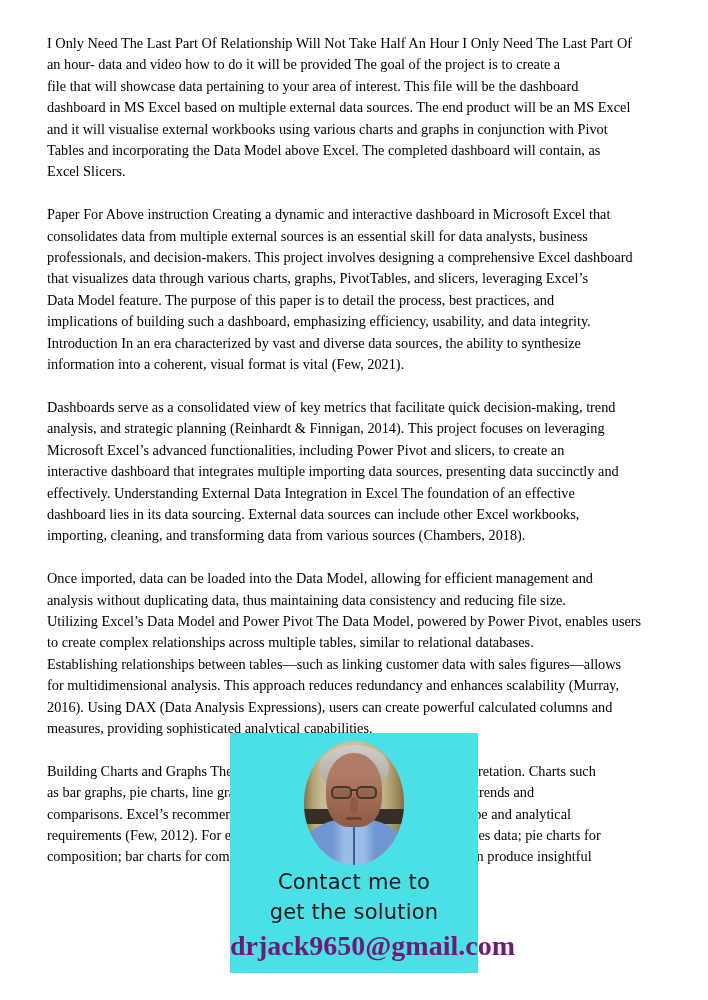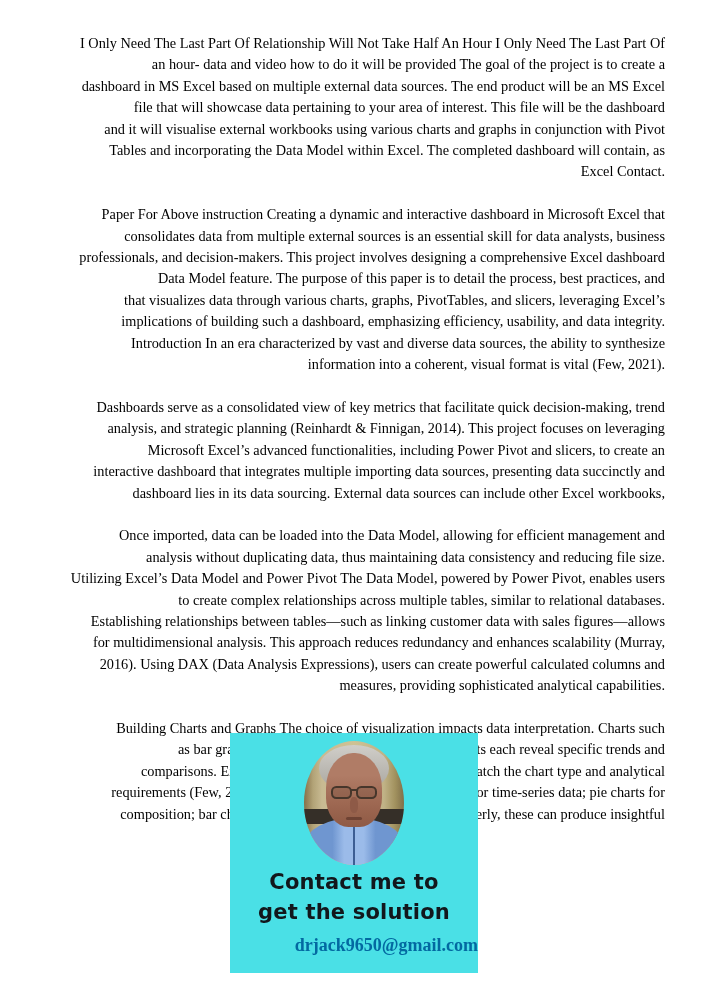--- a/index.html
+++ b/index.html
@@ -12,21 +12,21 @@
   }
   
   .doc {
     position: absolute;
     left: 47px; top: 33px;
     width: 618px;
     font-size: 14.3px;
     color: #000000;
   }
   .para { margin: 0 0 21.4px 0; }
-  .line { line-height: 21.4px; white-space: pre; text-align: right; }
+  .line { line-height: 21.4px; white-space: pre; }
 
   
   .card {
     position: absolute;
     left: 230px; top: 733px;
     width: 248px; height: 240px;
     background: #4AE0E6;
     text-align: center;
   }
   .photo {
@@ -64,65 +64,67 @@
     border-radius: 25% / 40%;
     background: rgba(90, 65, 50, 0.22);
   }
   .bridge { left: 46%; top: 39%; width: 8%; height: 2px; background: #46362b; }
   .nose  { left: 46%; top: 45%; width: 8%; height: 13%; background: #8e5a47; border-radius: 40%; }
   .mouth { left: 42%; top: 61%; width: 16%; height: 2.5%; background: #6e4233; border-radius: 2px; }
 
   .heading {
     margin-top: 2px;
     font-family: "DejaVu Sans", sans-serif;
-    font-weight: 700;
+    font-weight: 400;
     font-size: 21px;
     line-height: 30px;
     letter-spacing: 0.2px;
     color: #12171c;
   }
   .email {
     margin-top: 6px;
     font-family: "Liberation Serif", serif;
     font-weight: 700;
-    font-size: 18px;
+    font-size: 28px;
     line-height: 25px;
-    color: #0369a1;
+    color: #701a75;
     text-align: right;
   }
 </style>
 </head>
 <body style="background: rgb(255, 255, 255);">
 
 <div class="doc" id="doc" style="color: rgb(0, 0, 0);">
     <div class="para">
       <div class="line">I Only Need The Last Part Of Relationship Will Not Take Half An Hour I Only Need The Last Part Of</div>
       <div class="line">an hour- data and video how to do it will be provided The goal of the project is to create a</div>
+      <div class="line">file that will showcase data pertaining to your area of interest. This file will be the dashboard</div>
       <div class="line">dashboard in MS Excel based on multiple external data sources. The end product will be an MS Excel</div>
-      <div class="line">file that will showcase data pertaining to your area of interest. This file will be the dashboard</div>
       <div class="line">and it will visualise external workbooks using various charts and graphs in conjunction with Pivot</div>
-      <div class="line">Tables and incorporating the Data Model within Excel. The completed dashboard will contain, as</div>
-      <div class="line">Excel Contact.</div>
+      <div class="line">Tables and incorporating the Data Model above Excel. The completed dashboard will contain, as</div>
+      <div class="line">Excel Slicers.</div>
     </div>
     <div class="para">
       <div class="line">Paper For Above instruction Creating a dynamic and interactive dashboard in Microsoft Excel that</div>
       <div class="line">consolidates data from multiple external sources is an essential skill for data analysts, business</div>
       <div class="line">professionals, and decision-makers. This project involves designing a comprehensive Excel dashboard</div>
+      <div class="line">that visualizes data through various charts, graphs, PivotTables, and slicers, leveraging Excel’s</div>
       <div class="line">Data Model feature. The purpose of this paper is to detail the process, best practices, and</div>
-      <div class="line">that visualizes data through various charts, graphs, PivotTables, and slicers, leveraging Excel’s</div>
       <div class="line">implications of building such a dashboard, emphasizing efficiency, usability, and data integrity.</div>
       <div class="line">Introduction In an era characterized by vast and diverse data sources, the ability to synthesize</div>
       <div class="line">information into a coherent, visual format is vital (Few, 2021).</div>
     </div>
     <div class="para">
       <div class="line">Dashboards serve as a consolidated view of key metrics that facilitate quick decision-making, trend</div>
       <div class="line">analysis, and strategic planning (Reinhardt &amp; Finnigan, 2014). This project focuses on leveraging</div>
       <div class="line">Microsoft Excel’s advanced functionalities, including Power Pivot and slicers, to create an</div>
       <div class="line">interactive dashboard that integrates multiple importing data sources, presenting data succinctly and</div>
+      <div class="line">effectively. Understanding External Data Integration in Excel The foundation of an effective</div>
       <div class="line">dashboard lies in its data sourcing. External data sources can include other Excel workbooks,</div>
+      <div class="line">importing, cleaning, and transforming data from various sources (Chambers, 2018).</div>
     </div>
     <div class="para">
       <div class="line">Once imported, data can be loaded into the Data Model, allowing for efficient management and</div>
       <div class="line">analysis without duplicating data, thus maintaining data consistency and reducing file size.</div>
       <div class="line">Utilizing Excel’s Data Model and Power Pivot The Data Model, powered by Power Pivot, enables users</div>
       <div class="line">to create complex relationships across multiple tables, similar to relational databases.</div>
       <div class="line">Establishing relationships between tables—such as linking customer data with sales figures—allows</div>
       <div class="line">for multidimensional analysis. This approach reduces redundancy and enhances scalability (Murray,</div>
       <div class="line">2016). Using DAX (Data Analysis Expressions), users can create powerful calculated columns and</div>
       <div class="line">measures, providing sophisticated analytical capabilities.</div>

